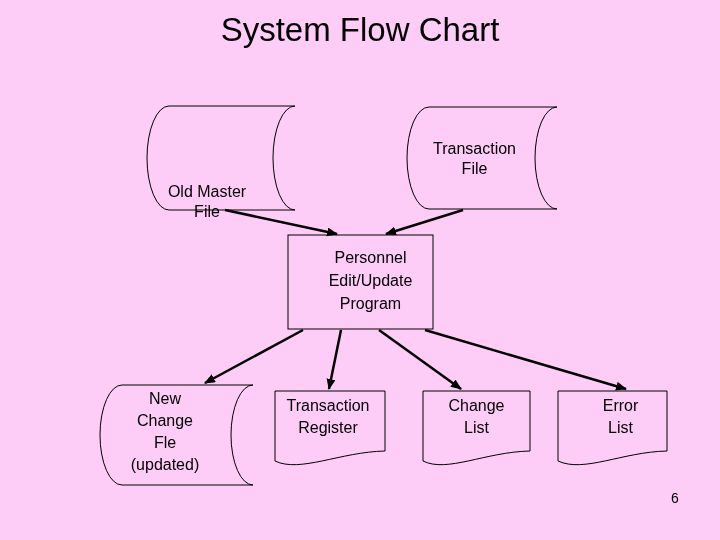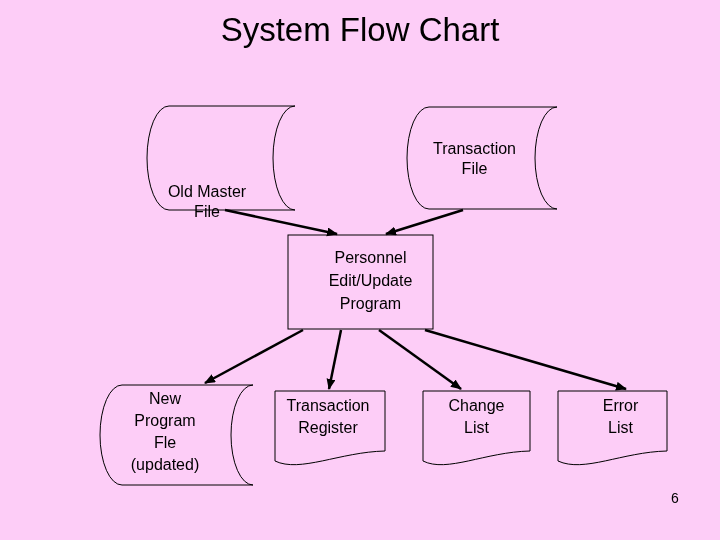--- a/index.html
+++ b/index.html
@@ -69,21 +69,21 @@
 File</div>
 
   <div class="node-label lh20" style="left:407px; top:139px; width:135px;">Transaction
 File</div>
 
   <div class="node-label lh23" style="left:288px; top:246px; width:145px;">Personnel
 Edit/Update
 Program</div>
 
   <div class="node-label lh22" style="left:100px; top:388px; width:130px;">New
-Program
+Change
 Fle
 (updated)</div>
 
   <div class="node-label lh22" style="left:273px; top:395px; width:110px;">Transaction
 Register</div>
 
   <div class="node-label lh22" style="left:423px; top:395px; width:107px;">Change
 List</div>
 
   <div class="node-label lh22" style="left:558px; top:395px; width:109px;padding-left:8px;">Error

